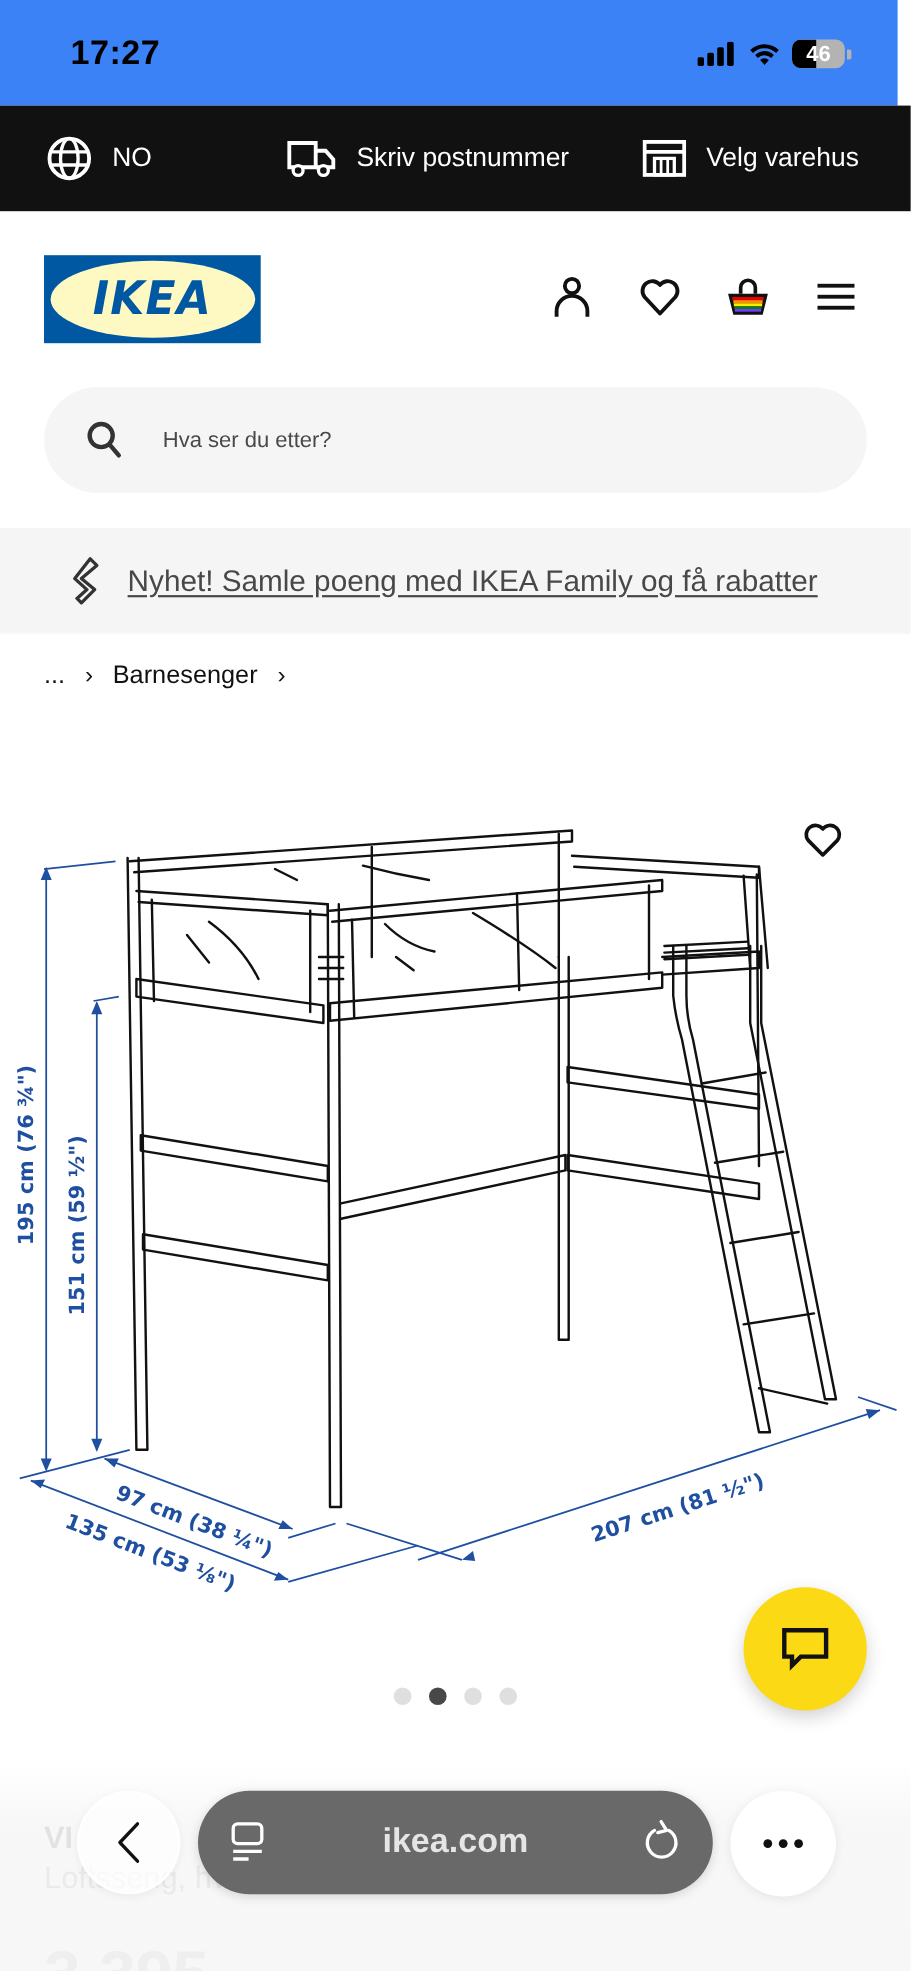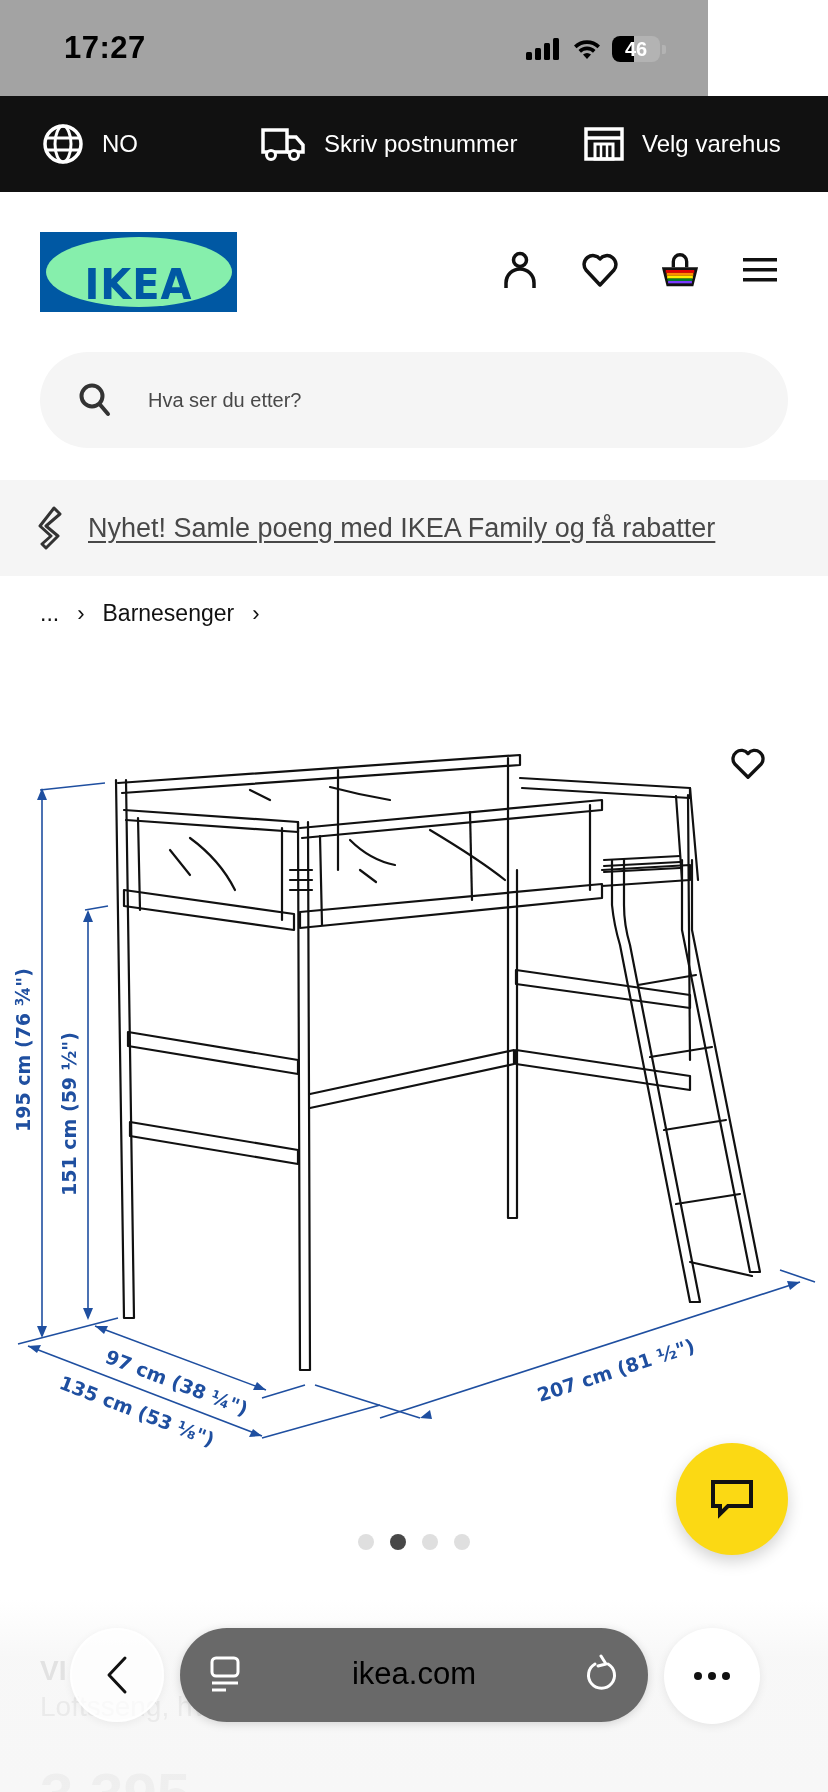--- a/index.html
+++ b/index.html
@@ -1,46 +1,46 @@
 <!DOCTYPE html>
 <html><head>
 <meta charset="utf-8">
 <style>
   * { box-sizing: border-box; margin: 0; padding: 0; }
   html, body { width: 828px; height: 1792px; overflow: hidden; background: #ffffff; }
   body { font-family: "Liberation Sans", "DejaVu Sans", sans-serif; color: #111; position: relative; }
 
   
-  .status-bar { position: absolute; top: 0; left: 0; width: 708px; height: 96px; background: #a3a3a3; }
+  .status-bar { position: absolute; top: 0; left: 0; width: 816px; height: 96px; background: #3b82f6; }
   .status-time { position: absolute; left: 64px; top: 30px; font-size: 31px; font-weight: 700; letter-spacing: 0.5px; color: #000; }
   .status-icons { position: absolute; right: 42px; top: 36px; display: flex; align-items: center; gap: 10px; }
   .battery { position: relative; width: 48px; height: 26px; border-radius: 8px; background: #b3b3b3; overflow: hidden; display: flex; align-items: center; justify-content: center; }
   .battery-fill { position: absolute; left: 0; top: 0; bottom: 0; width: 46%; background: #000; }
   .battery-text { position: relative; color: #fff; font-size: 20px; font-weight: 700; z-index: 1; }
   .battery-nub { width: 4px; height: 9px; background: #b3b3b3; border-radius: 0 2px 2px 0; margin-left: -8px; }
 
   
   .top-bar { position: absolute; top: 96px; left: 0; width: 828px; height: 96px; background: #111111; color: #fff; display: flex; align-items: center; padding-left: 46px; }
   .top-item { display: flex; align-items: center; gap: 18px; font-size: 24px; color: #fff; position: absolute; top: 0; height: 96px; }
   .top-item svg { display: block; }
 
   
   .header { position: absolute; top: 192px; left: 0; width: 828px; height: 160px; }
   .logo { position: absolute; left: 40px; top: 40px; width: 197px; height: 80px; background: #0058a3; display: flex; align-items: center; justify-content: center; }
-  .logo-oval { width: 186px; height: 70px; background: #86efac; border-radius: 50%; display: flex; align-items: flex-end; justify-content: center; }
+  .logo-oval { width: 186px; height: 70px; background: #fef9c3; border-radius: 50%; display: flex; align-items: center; justify-content: center; font-style: italic; }
   .logo-text { font-family: "DejaVu Sans", sans-serif; font-weight: 900; font-size: 40px; color: #0058a3; letter-spacing: 1px; transform: scaleY(1.05); }
   .header-icons { position: absolute; right: 48px; top: 58px; display: flex; gap: 40px; align-items: center; }
   .header-icons .hi { width: 40px; height: 40px; display: flex; align-items: center; justify-content: center; }
 
   
   .search { position: absolute; left: 40px; top: 352px; width: 748px; height: 96px; border-radius: 48px; background: #f5f5f5; display: flex; align-items: center; padding-left: 38px; }
   .search-text { margin-left: 36px; font-size: 20px; color: #484848; text-align: center; }
 
   
-  .banner { position: absolute; left: 0; top: 480px; width: 828px; height: 96px; background: #f5f5f5; display: flex; align-items: center; padding-left: 36px; }
+  .banner { position: absolute; left: 0; top: 480px; width: 828px; height: 96px; background: #f5f5f5; display: flex; align-items: center; padding-left: 64px; }
   .banner-link { margin-left: 22px; font-size: 27px; color: #484848; text-decoration: underline; text-underline-offset: 4px; }
 
   
   .breadcrumb { position: absolute; left: 40px; top: 600px; display: flex; align-items: center; gap: 18px; font-size: 23px; color: #111; }
   .bc-sep { color: #111; font-size: 22px; }
 
   
   .product-image { position: absolute; left: 0; top: 680px; width: 828px; height: 820px; }
   .fav-btn { position: absolute; left: 726px; top: 742px; width: 44px; height: 44px; display: flex; align-items: center; justify-content: center; }
 
@@ -55,21 +55,21 @@
   .product-name { font-size: 28px; font-weight: 700; color: #a8a8a8; }
   .product-desc { font-size: 28px; color: #c6c6c6; margin-top: 4px; }
   .product-desc .size { text-decoration: underline; }
   .product-price { position: absolute; left: 40px; top: 1760px; font-size: 60px; font-weight: 700; color: #d6d6d6; }
 
   .fade { position: absolute; left: 0; top: 1600px; width: 828px; height: 192px; background: linear-gradient(rgba(255,255,255,0) 0%, rgba(245,245,245,0.75) 30%, rgba(245,245,245,0.8) 100%); }
 
   
   .browser-back { position: absolute; left: 70px; top: 1628px; width: 94px; height: 94px; border-radius: 50%; background: rgba(255,255,255,0.7); border: 2px solid rgba(255,255,255,0.9); box-shadow: 0 2px 8px rgba(0,0,0,0.06); display: flex; align-items: center; justify-content: center; }
   .url-pill { position: absolute; left: 180px; top: 1628px; width: 468px; height: 94px; border-radius: 47px; background: #696969; box-shadow: 0 2px 10px rgba(0,0,0,0.15); display: flex; align-items: center; }
-  .url-text { position: absolute; left: 0; right: 0; text-align: center; font-size: 31px; color: #000000; top: 28px; }
+  .url-text { position: absolute; left: 0; right: 0; text-align: center; font-size: 31px; color: #e5e5e5; top: 28px; font-weight: bold; }
   .url-tabs-icon { position: absolute; left: 30px; top: 28px; }
   .url-reload-icon { position: absolute; right: 28px; top: 26px; }
   .browser-more { position: absolute; left: 664px; top: 1628px; width: 96px; height: 96px; border-radius: 50%; background: #fff; box-shadow: 0 2px 10px rgba(0,0,0,0.08); display: flex; align-items: center; justify-content: center; }
   .more-dot { width: 8px; height: 8px; border-radius: 50%; background: #111; margin: 0 3px; }
 </style>
 </head>
 <body>
 
 <div class="status-bar">
   <span class="status-time">17:27</span>

